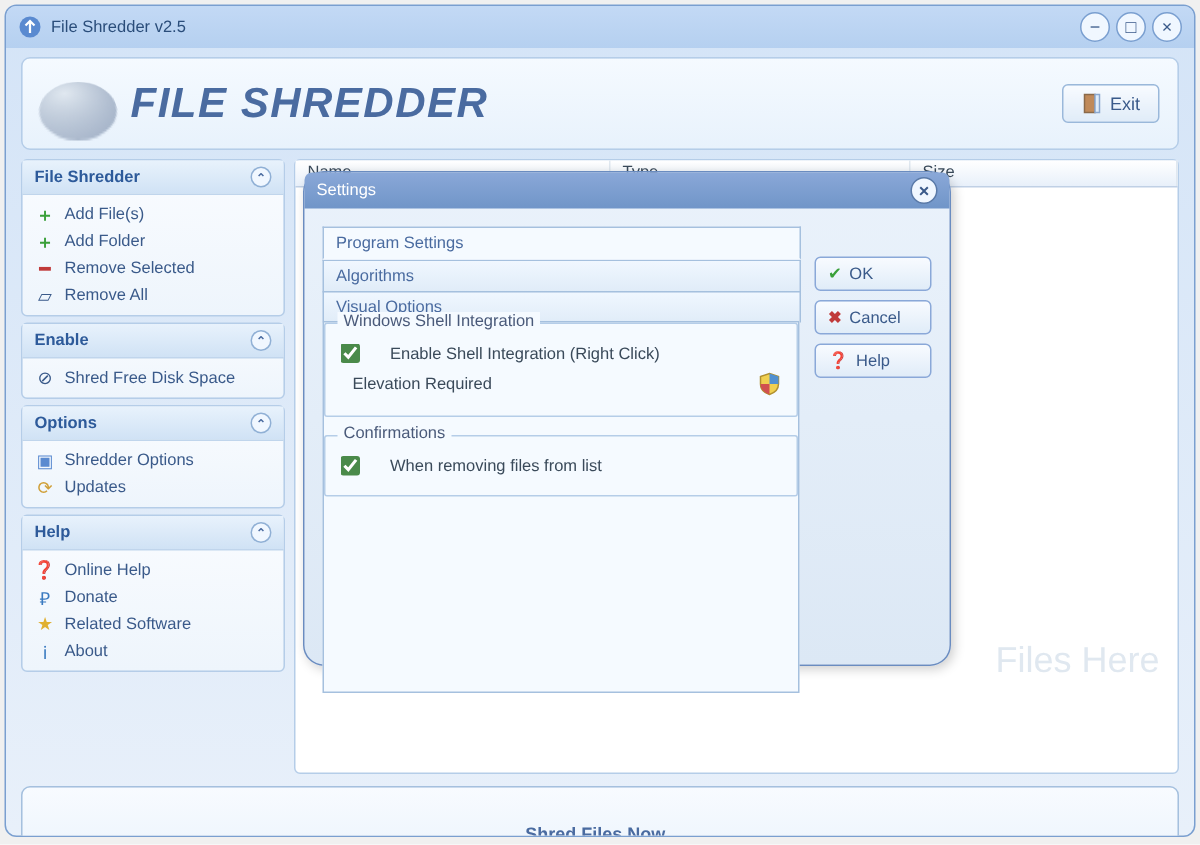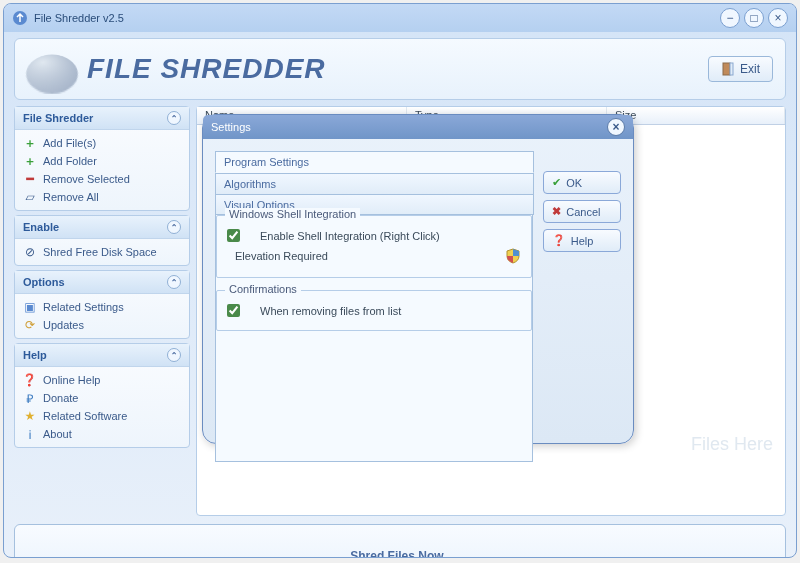--- a/index.html
+++ b/index.html
@@ -23,21 +23,21 @@
     .panel-header { background: linear-gradient(to bottom, #e8f2fc, #d0e2f5); padding: 4px 8px; display: flex; justify-content: space-between; align-items: center; font-size: 11px; font-weight: bold; color: #2d5a9a; border-bottom: 1px solid #c0d5ec; }
     .chevron { width: 14px; height: 14px; border-radius: 50%; border: 1px solid #90b0d5; background: #f0f7ff; display: flex; align-items: center; justify-content: center; font-size: 8px; color: #4a6ba0; cursor: pointer; }
     .panel-body { padding: 4px 6px; }
     .panel-item { display: flex; align-items: center; gap: 6px; padding: 2px 2px; font-size: 11px; color: #3a5a8a; cursor: pointer; }
     .item-icon { width: 14px; height: 14px; display: inline-flex; align-items: center; justify-content: center; font-size: 12px; }
     
     .content { flex: 1; background: #fff; border: 1px solid #b5cde8; border-radius: 4px; position: relative; }
     .list-header { display: flex; height: 18px; background: linear-gradient(to bottom, #ffffff, #e8f0fa); border-bottom: 1px solid #c0d0e5; font-size: 11px; color: #3a4a5a; }
     .list-col { padding: 2px 8px; border-right: 1px solid #e0e8f0; }
     .list-body { height: 340px; position: relative; }
-    .watermark { position: absolute; bottom: 10px; right: 12px; font-size: 18px; color: #e0e8f0; }
+    .watermark { position: absolute; bottom: 10px; right: 12px; font-size: 24px; color: #e0e8f0; }
     
     .shred-btn { margin: 8px 10px 0 10px; background: linear-gradient(to bottom, #f8fbff, #e8f2fc); border: 1px solid #a5c0de; border-radius: 6px; padding: 24px; text-align: center; font-size: 12px; font-weight: bold; color: #4a6ba0; cursor: pointer; }
     
     
     .dialog { position: absolute; left: 198px; top: 110px; width: 432px; height: 330px; background: linear-gradient(to bottom, #eaf2fb, #dce8f5); border: 1px solid #6a8cc0; border-radius: 14px; box-shadow: 2px 2px 8px rgba(0,0,0,0.2); }
     .dialog-titlebar { height: 24px; background: linear-gradient(to bottom, #8aa8d8, #7095c8); display: flex; align-items: center; padding: 0 8px; color: #fff; font-size: 11px; border-radius: 5px 5px 0 0; }
     .dialog-titlebar span:first-child { flex: 1; }
     .dialog-close { width: 18px; height: 18px; border-radius: 50%; border: 1px solid #5a7aa8; background: #f0f7ff; display: flex; align-items: center; justify-content: center; cursor: pointer; color: #3a5a8a; font-size: 12px; font-weight: bold; }
     .dialog-body { padding: 12px; display: flex; gap: 10px; }
     
@@ -134,21 +134,21 @@
       </div>
 
       <div class="panel">
         <div class="panel-header">
           <span>Options</span>
           <span class="chevron">⌃</span>
         </div>
         <div class="panel-body">
           <div class="panel-item">
               <span class="item-icon" style="color:#5a8ad0">▣</span>
-              <span>Related Settings</span>
+              <span>Shredder Options</span>
             </div>
           <div class="panel-item">
               <span class="item-icon" style="color:#d0a03a">⟳</span>
               <span>Updates</span>
             </div>
         </div>
       </div>
 
       <div class="panel">
         <div class="panel-header">

